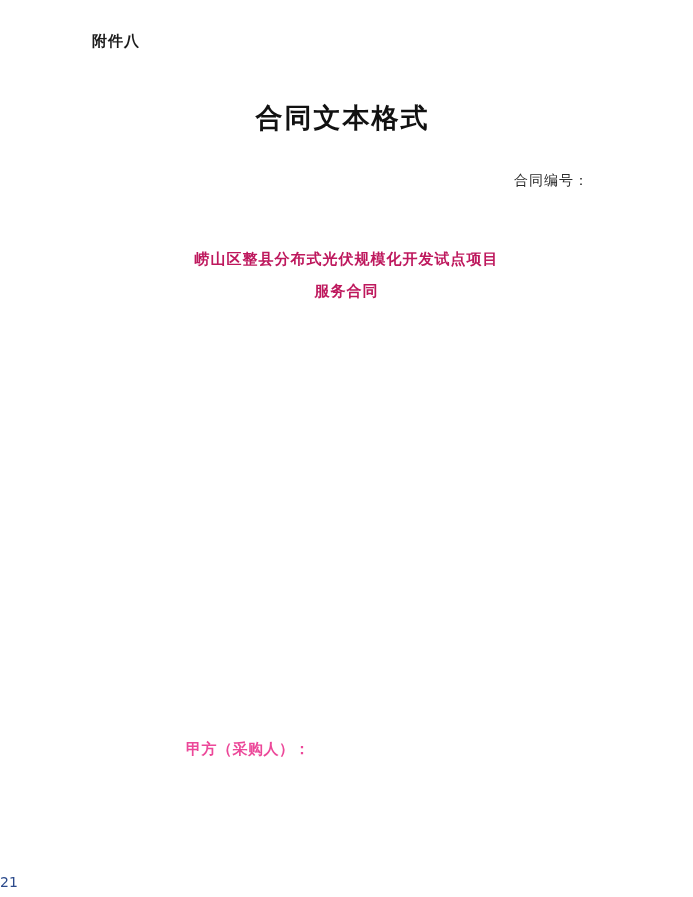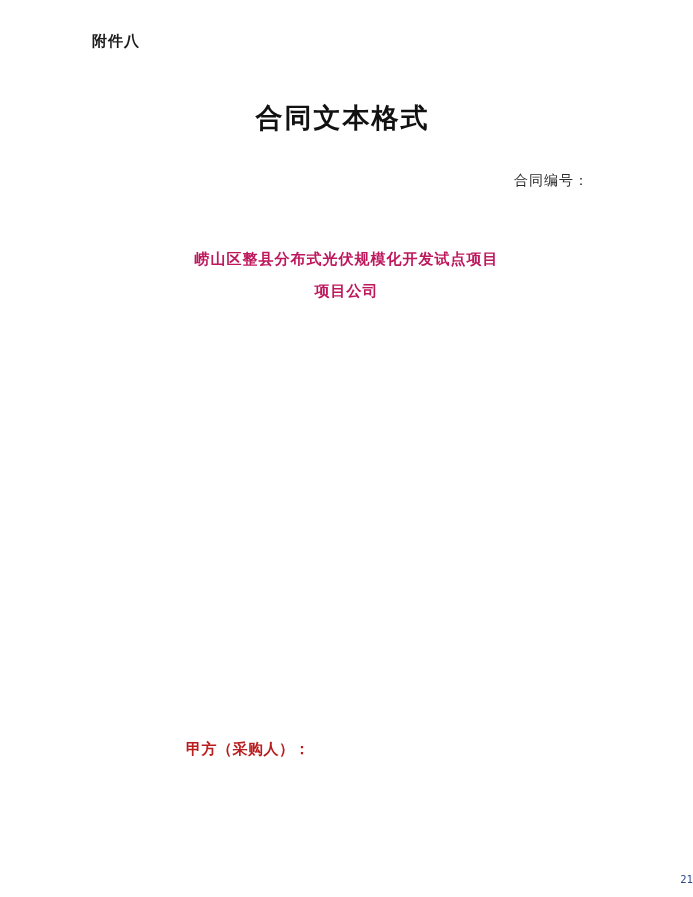--- a/index.html
+++ b/index.html
@@ -75,54 +75,54 @@
   }
 
   .party-block {
     position: absolute;
     left: 186px;
     top: 740px;
     font-family: "DejaVu Sans", "Liberation Sans", sans-serif;
     font-weight: bold;
     font-size: 15px;
     letter-spacing: 0.5px;
-    color: #b91c1c;
+    color: #ec4899;
   }
   .party-line {
     margin-bottom: 32px;
   }
   .party-line:last-child {
     margin-bottom: 0;
   }
 
   .page-number {
     position: absolute;
     left: 0;
     right: 0;
     top: 874px;
-    text-align: right;
+    text-align: left;
     font-family: "DejaVu Sans", "Liberation Sans", sans-serif;
-    font-size: 10px;
+    font-size: 14px;
     color: #2b4a8b;
   }
 </style>
 </head>
 <body>
 
 <div class="page">
 
   <div class="attachment-label">附件八</div>
 
   <div class="doc-title">合同文本格式</div>
 
   <div class="contract-no">合同编号：</div>
 
   <div class="project-title">
     <span class="line1">崂山区整县分布式光伏规模化开发试点项目</span>
-    <span class="line2">项目公司</span>
+    <span class="line2">服务合同</span>
   </div>
 
   <div class="party-block">
     <div class="party-line">甲方（采购人）：</div>
   </div>
 
   <div class="page-number">21</div>
 
 </div>
 

